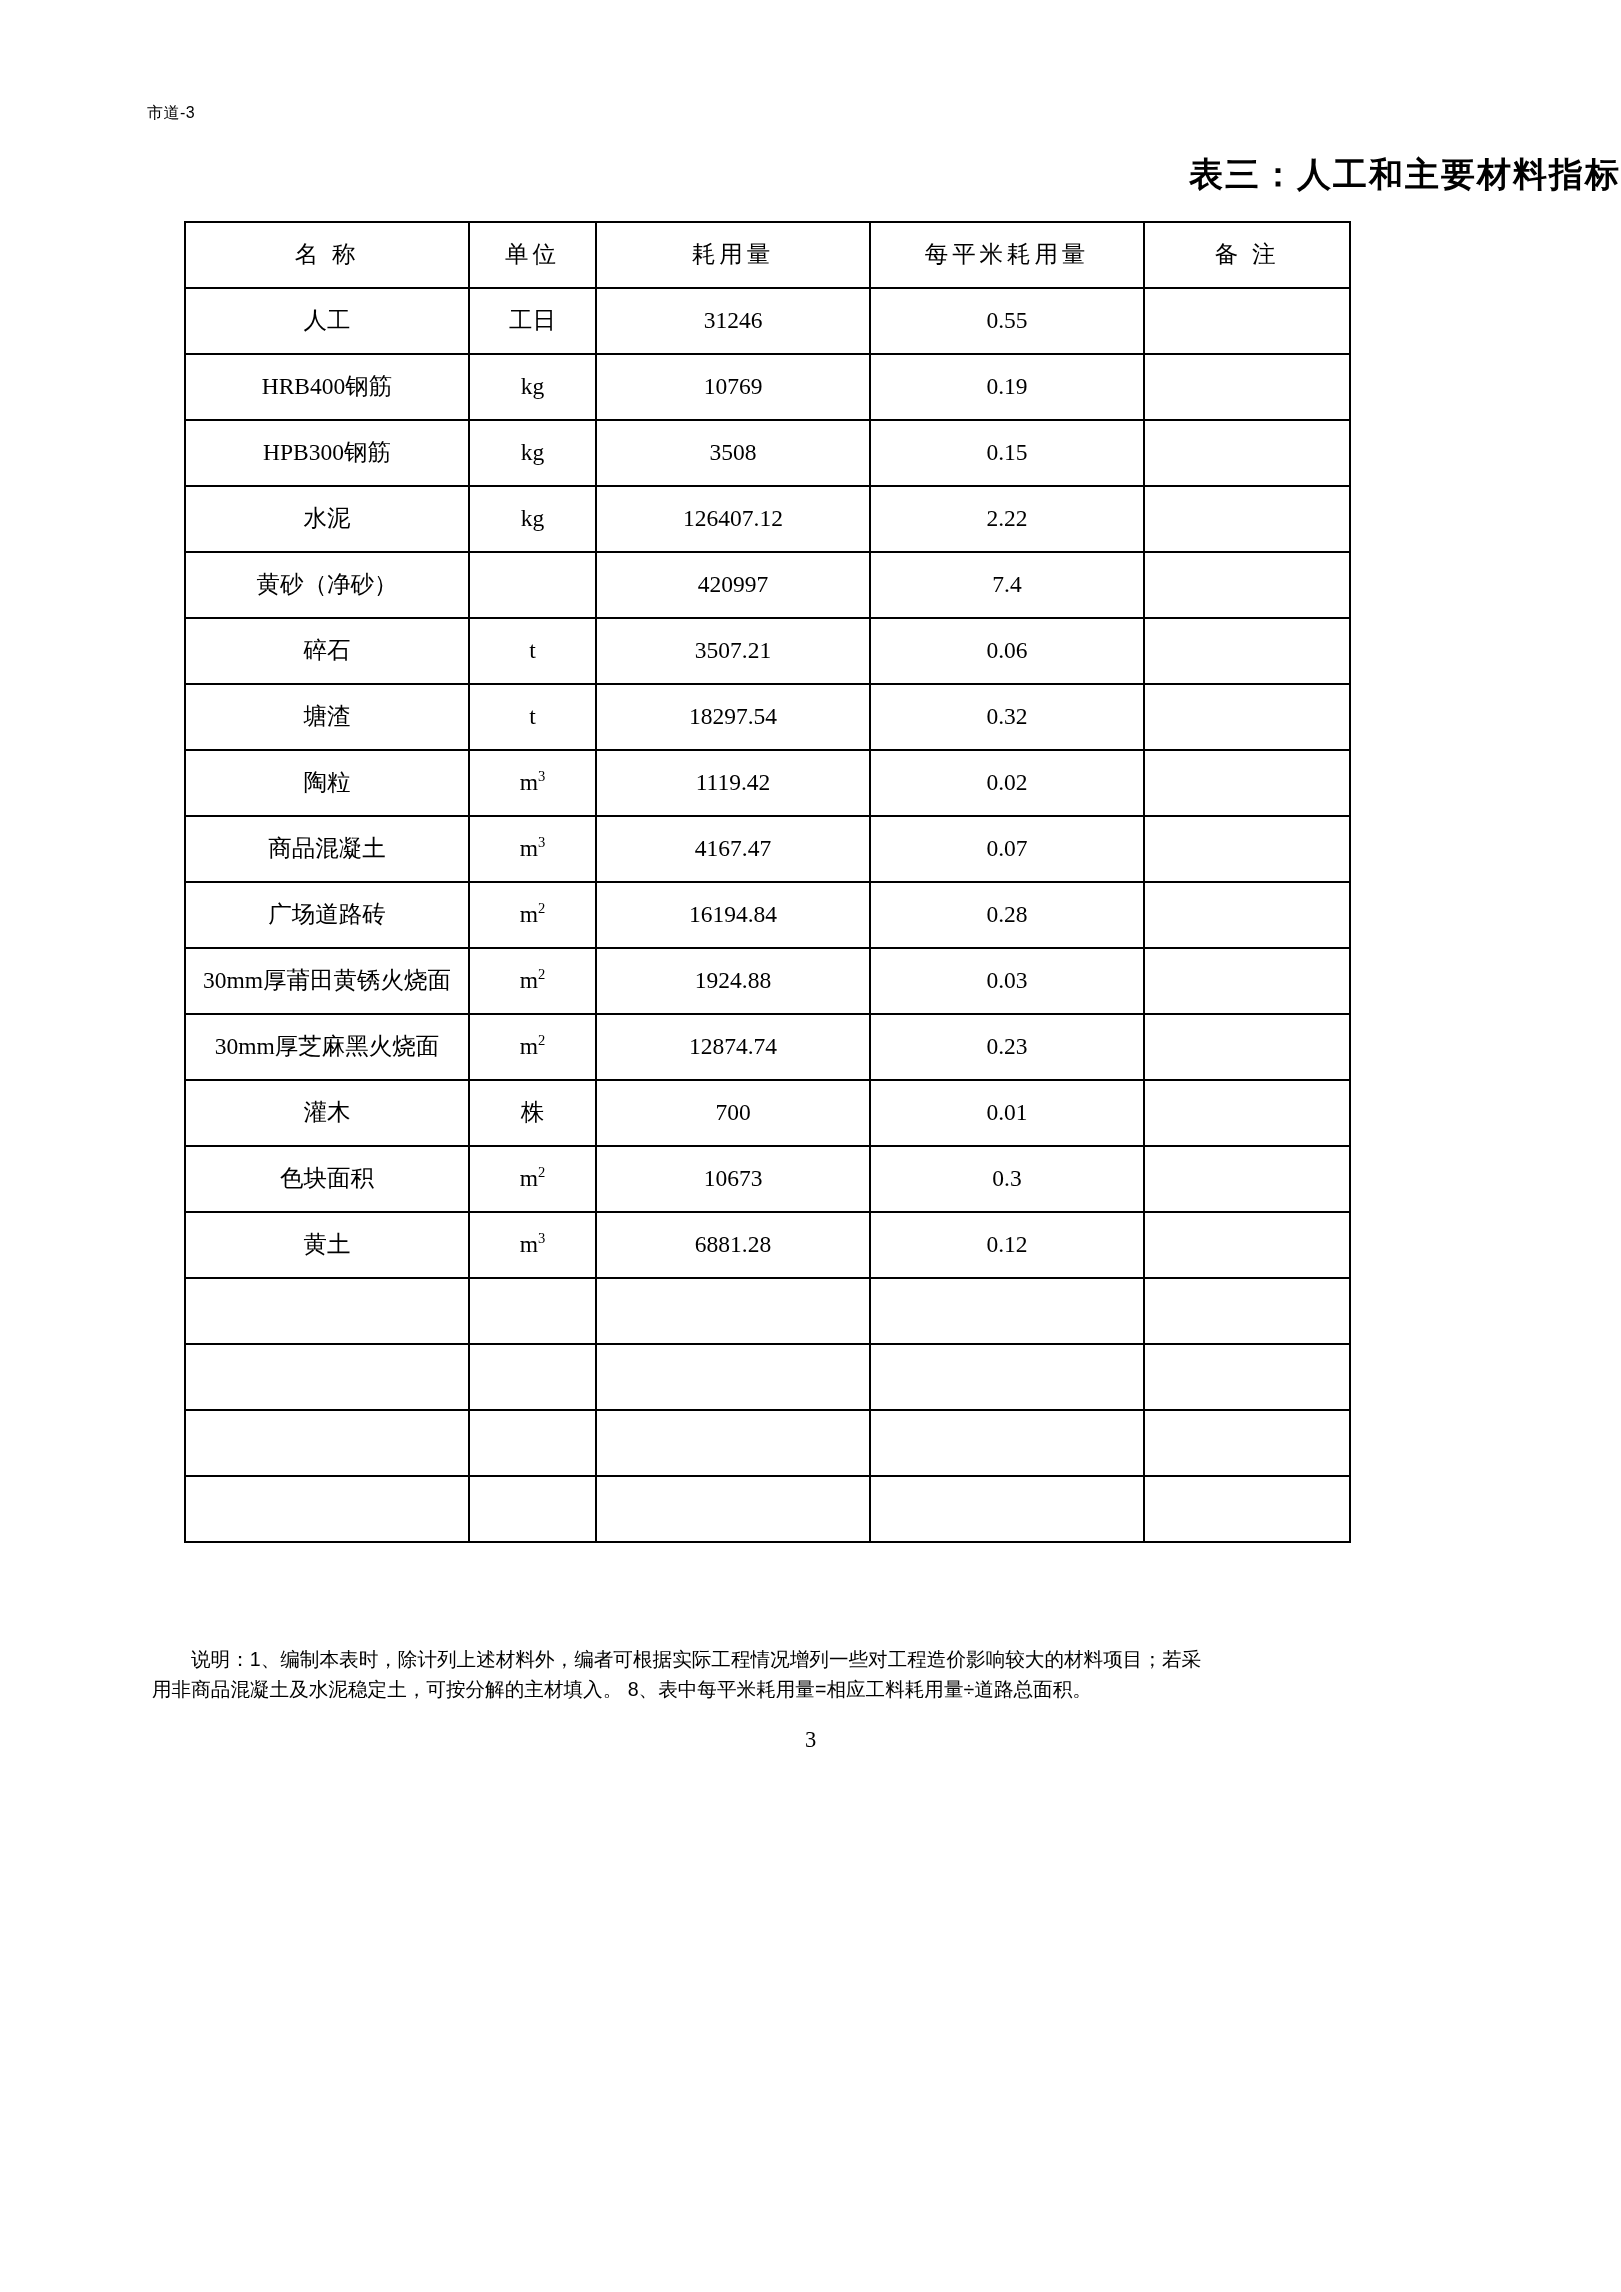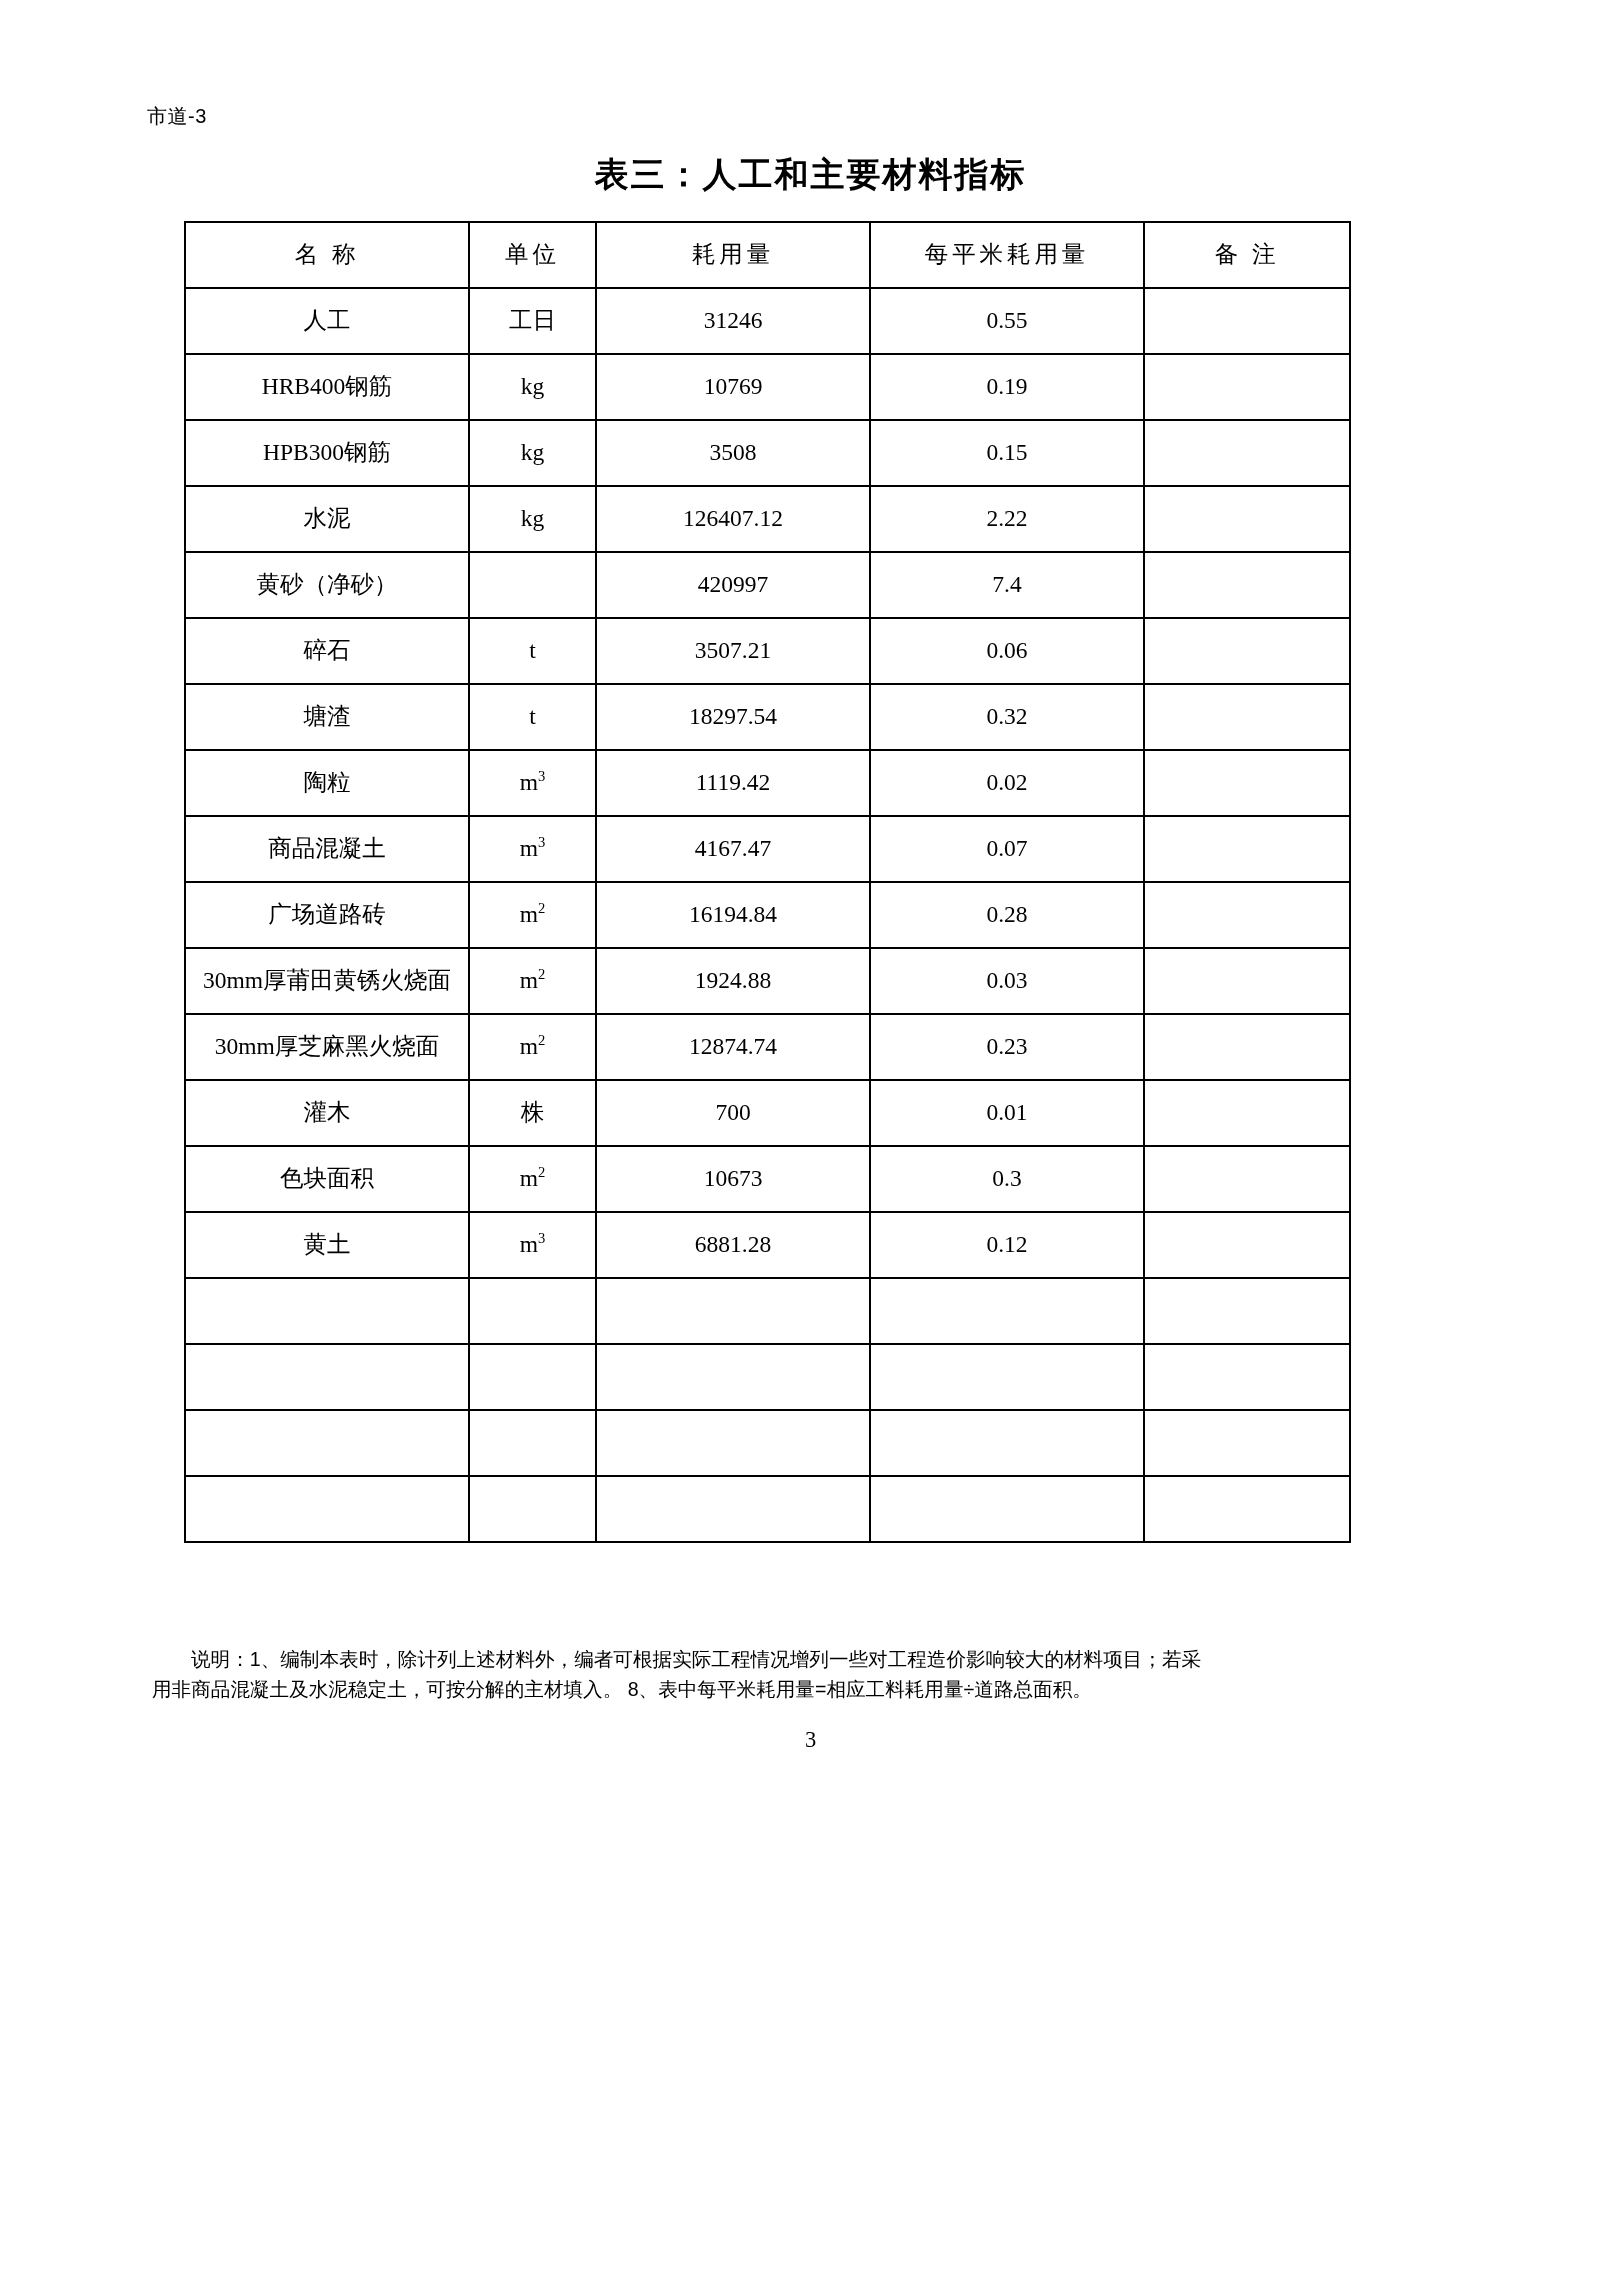--- a/index.html
+++ b/index.html
@@ -19,29 +19,29 @@
     width: 1621px;
     height: 2293px;
     box-sizing: border-box;
     padding: 0;
   }
   .doc-tag {
     position: absolute;
     left: 147px;
     top: 103px;
     font-family: "Liberation Sans", sans-serif;
-    font-size: 20px;
+    font-size: 16px;
     letter-spacing: 0.5px;
   }
   .doc-title {
     position: absolute;
     left: 0;
     right: 0;
     top: 152px;
-    text-align: center;
+    text-align: right;
     font-family: "Liberation Sans", sans-serif;
     font-size: 34px;
     font-weight: bold;
     letter-spacing: 2px;
   }
   table.main {
     position: absolute;
     left: 152px;
     top: 221px;
     width: 1166px;

